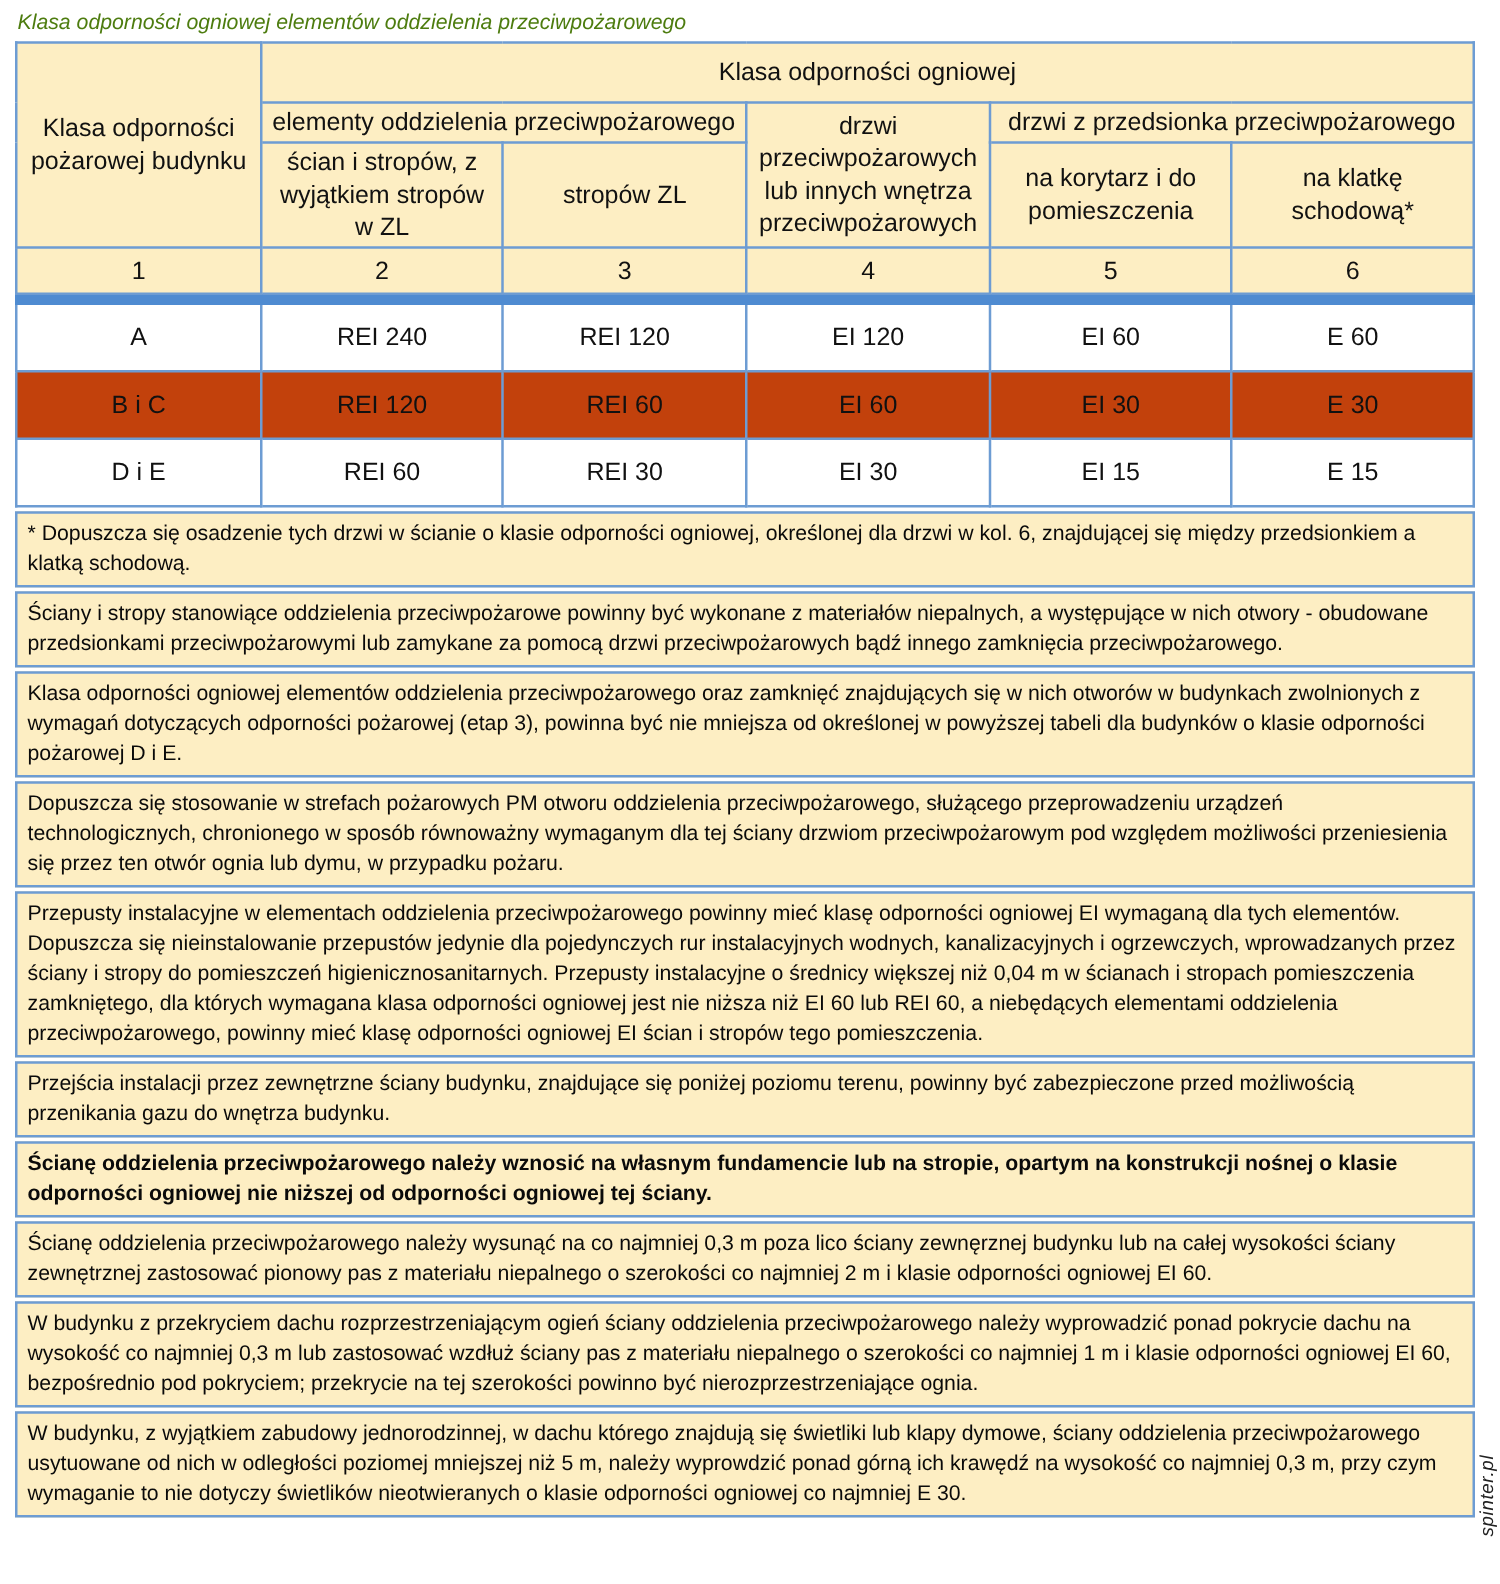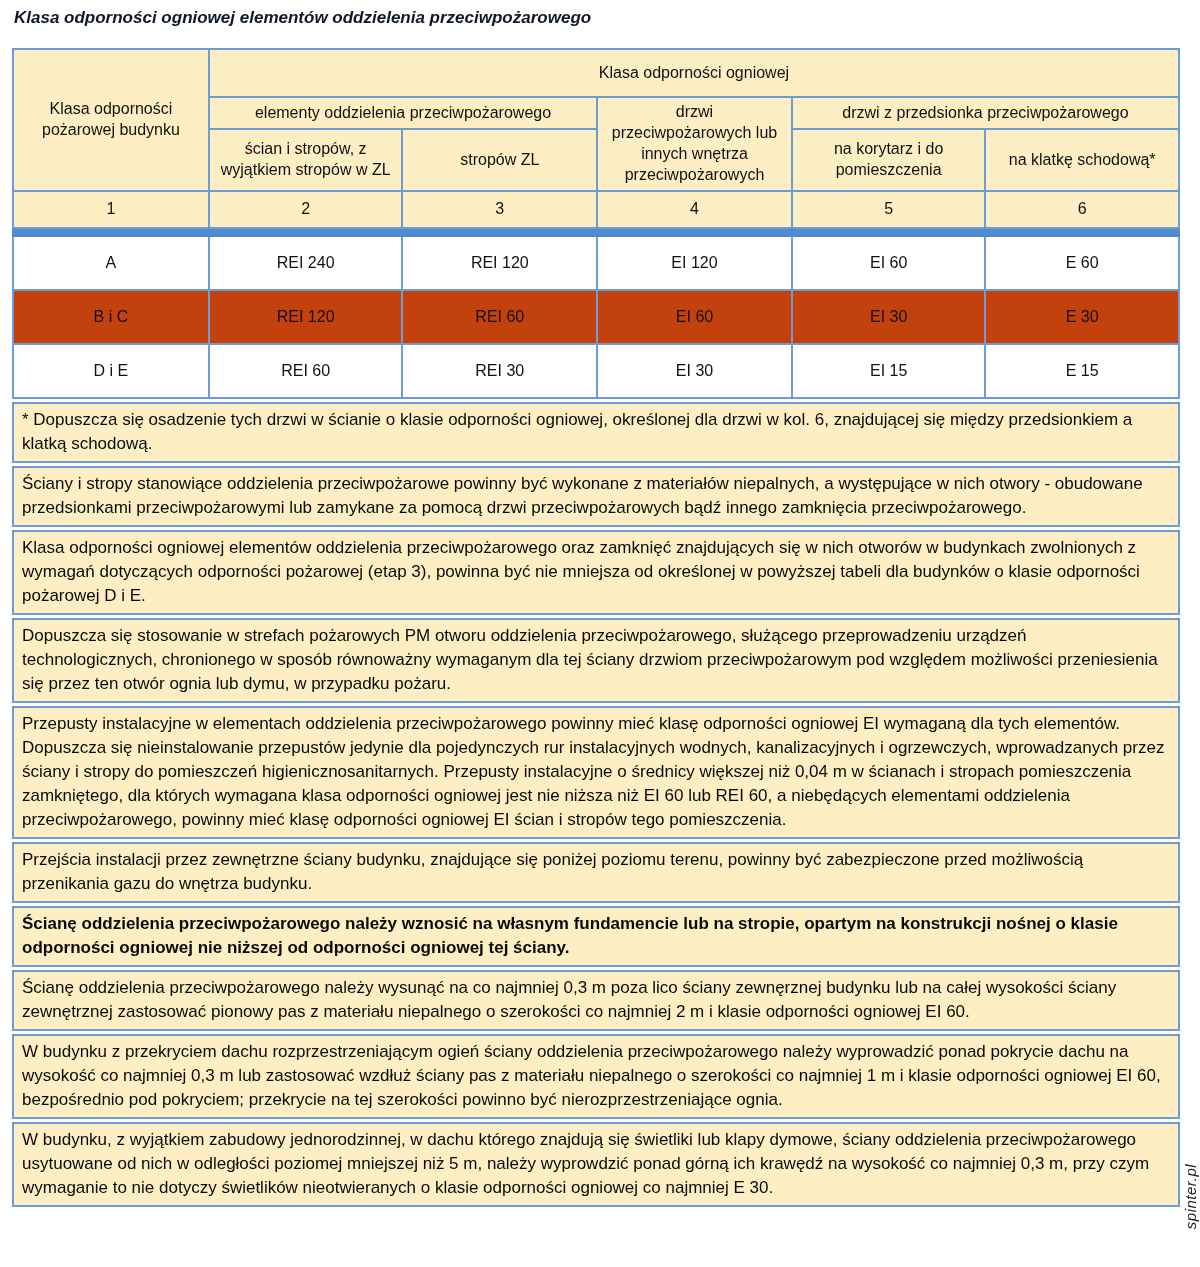--- a/index.html
+++ b/index.html
@@ -11,36 +11,36 @@
     position: relative;
     font-family: "Liberation Sans", sans-serif;
     color: #111111;
   }
   .container {
     padding: 6px 20px 12px 12px;
     width: 1188px;
   }
   .doc-title {
     font-size: 17px;
-    font-weight: bold;
+    font-weight: normal;
     font-style: italic;
-    margin: 2px 0 20px 2px;
-    color: #0f172a;
+    margin: 2px 0 5px 2px;
+    color: #4d7c0f;
   }
   table.fire-table {
     border-collapse: collapse;
     table-layout: fixed;
     width: 1168px;
   }
   table.fire-table td {
     border: 2px solid #6d9cd3;
     background: #fdeec3;
     text-align: center;
     vertical-align: middle;
-    font-size: 16px;
+    font-size: 20px;
     line-height: 1.3;
     padding: 2px 8px;
     color: #111111;
   }
   tr.h1 { height: 48px; }
   tr.h2 { height: 32px; }
   tr.h3 { height: 62px; }
   tr.nums { height: 37px; }
   tr.sep td {
     height: 8px;

